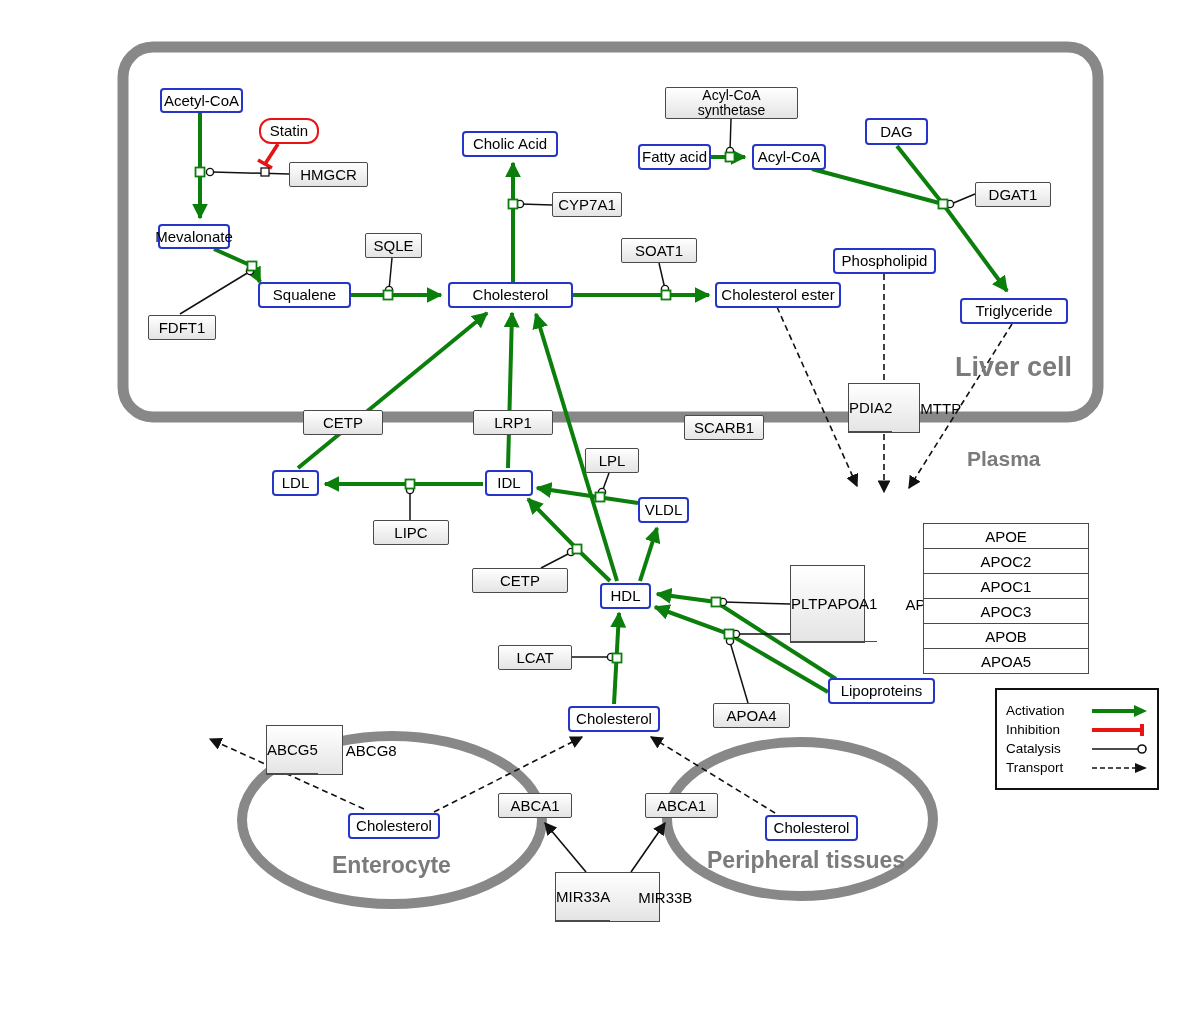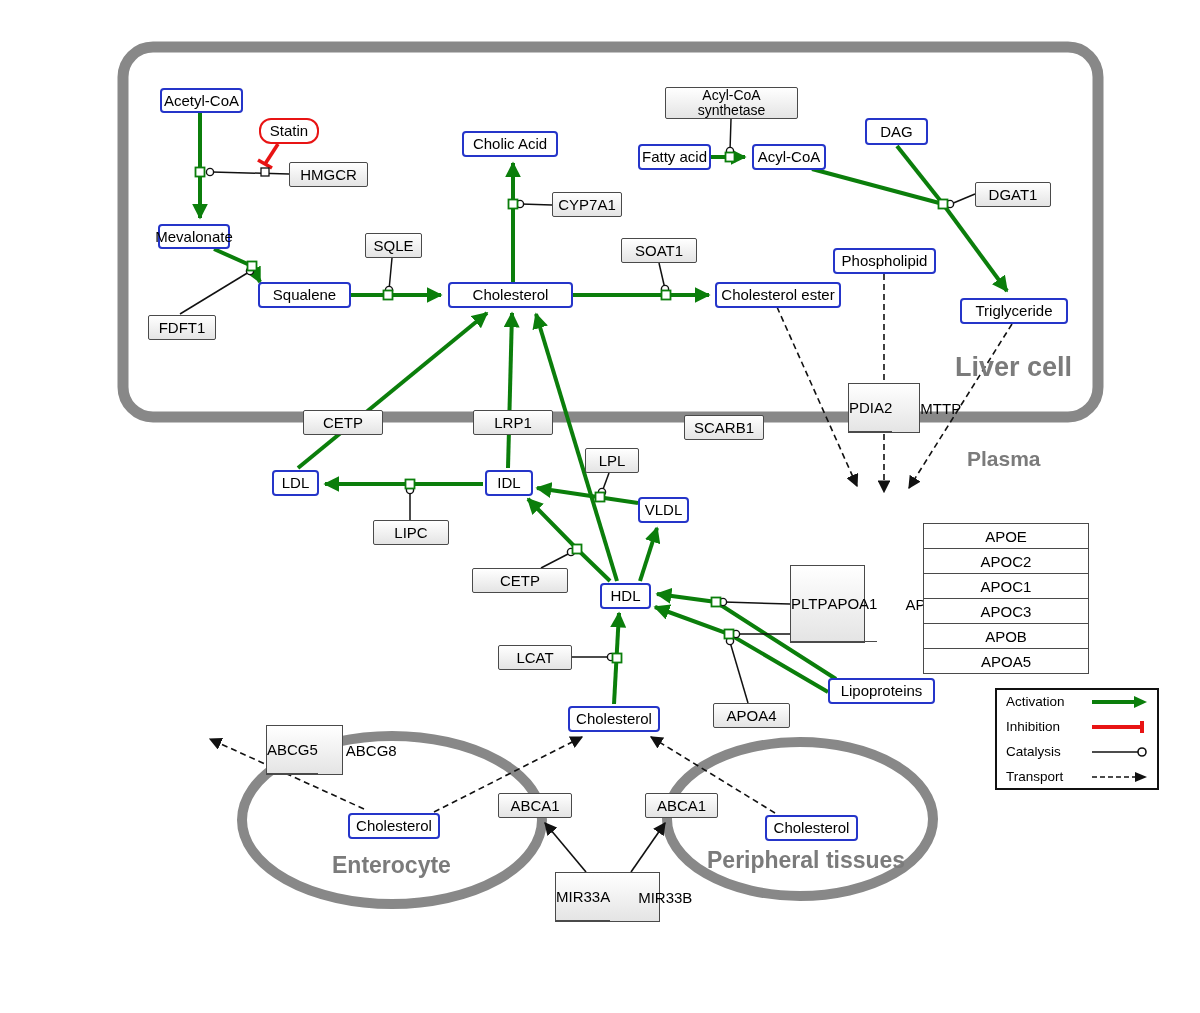--- a/index.html
+++ b/index.html
@@ -18,21 +18,21 @@
            border:1.5px solid #4a4a4a; background:linear-gradient(#ffffff, #e4e4e4); }
   .stack .cell { flex:1; display:flex; align-items:center; justify-content:center;
                  font-size:15px; border-bottom:1.5px solid #4a4a4a; }
   .stack .cell:last-child { border-bottom:none;padding-left:28px; }
   .region-label { position:absolute; font-weight:bold; color:#7b7b7b; white-space:nowrap; }
   .apo-table { position:absolute; display:grid; grid-template-columns:1fr;
                border-left:1.5px solid #4a4a4a; border-top:1.5px solid #4a4a4a; background:#fff;margin-left:20px; }
   .apo-table .cell { height:25px; display:flex; align-items:center; justify-content:center;
                      font-size:15px; border-right:1.5px solid #4a4a4a; border-bottom:1.5px solid #4a4a4a; }
   .legend { position:absolute; left:995px; top:688px; width:164px; height:102px;
-            border:2px solid #111; background:#fff; padding:4px 9px;
+            border:2px solid #111; background:#fff; padding:13px 9px;
             display:flex; flex-direction:column; justify-content:space-between; }
   .legend-row { display:flex; align-items:center; justify-content:space-between;
                 font-size:13.5px; color:#000; }
 </style>
 </head>
 <body>
 
 <div id="canvas">
 
   <svg id="edges" width="1200" height="1013">

